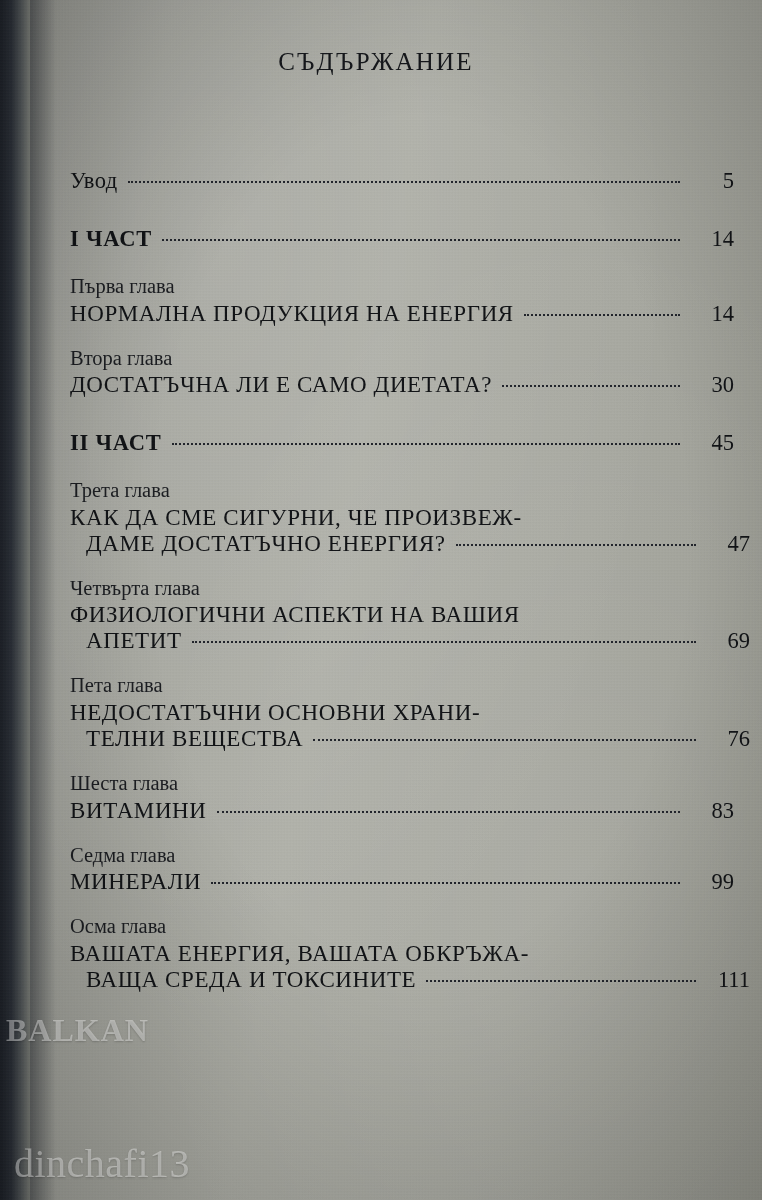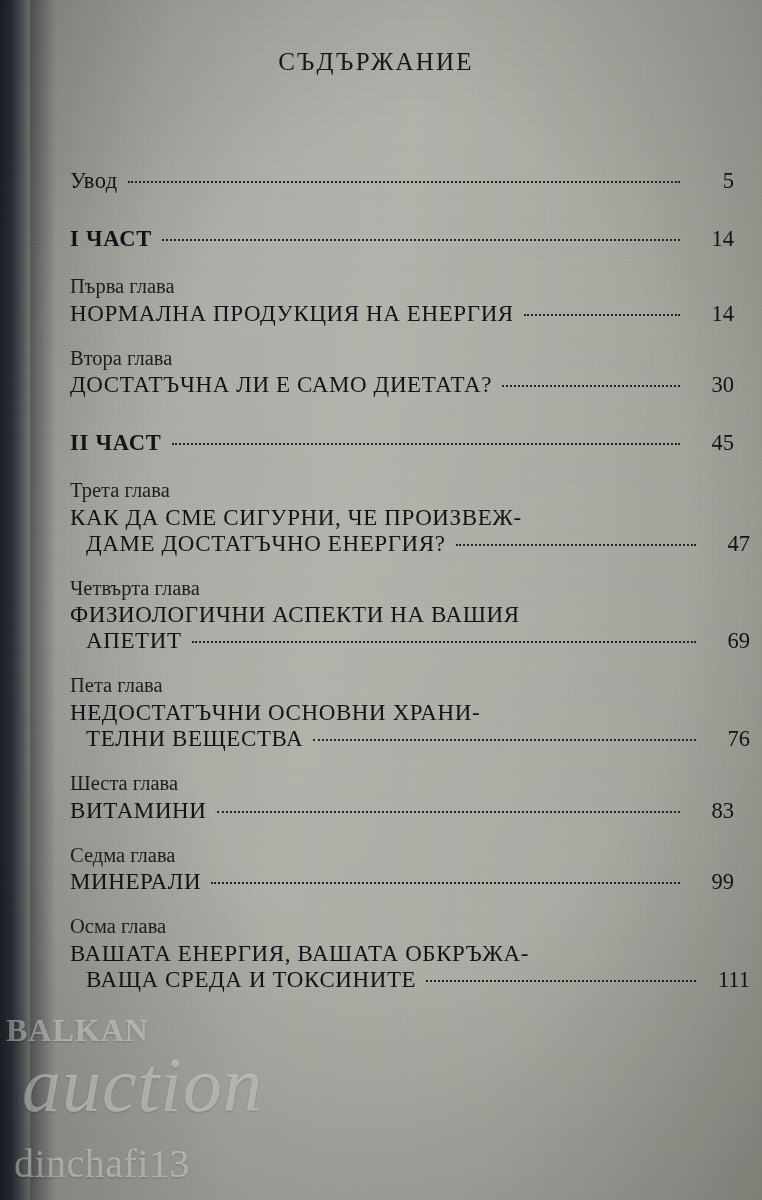--- a/index.html
+++ b/index.html
@@ -291,15 +291,14 @@
         </div>
       </div>
 
     </div>
   </div>
 
   <div class="grain"></div>
   <div class="vignette"></div>
 
   <div class="wm wm-1">BALKAN</div>
-  <div class="wm wm-2">auction</div>
   <div class="wm wm-3">dinchafi13</div>
 </div>
 
 </body></html>

